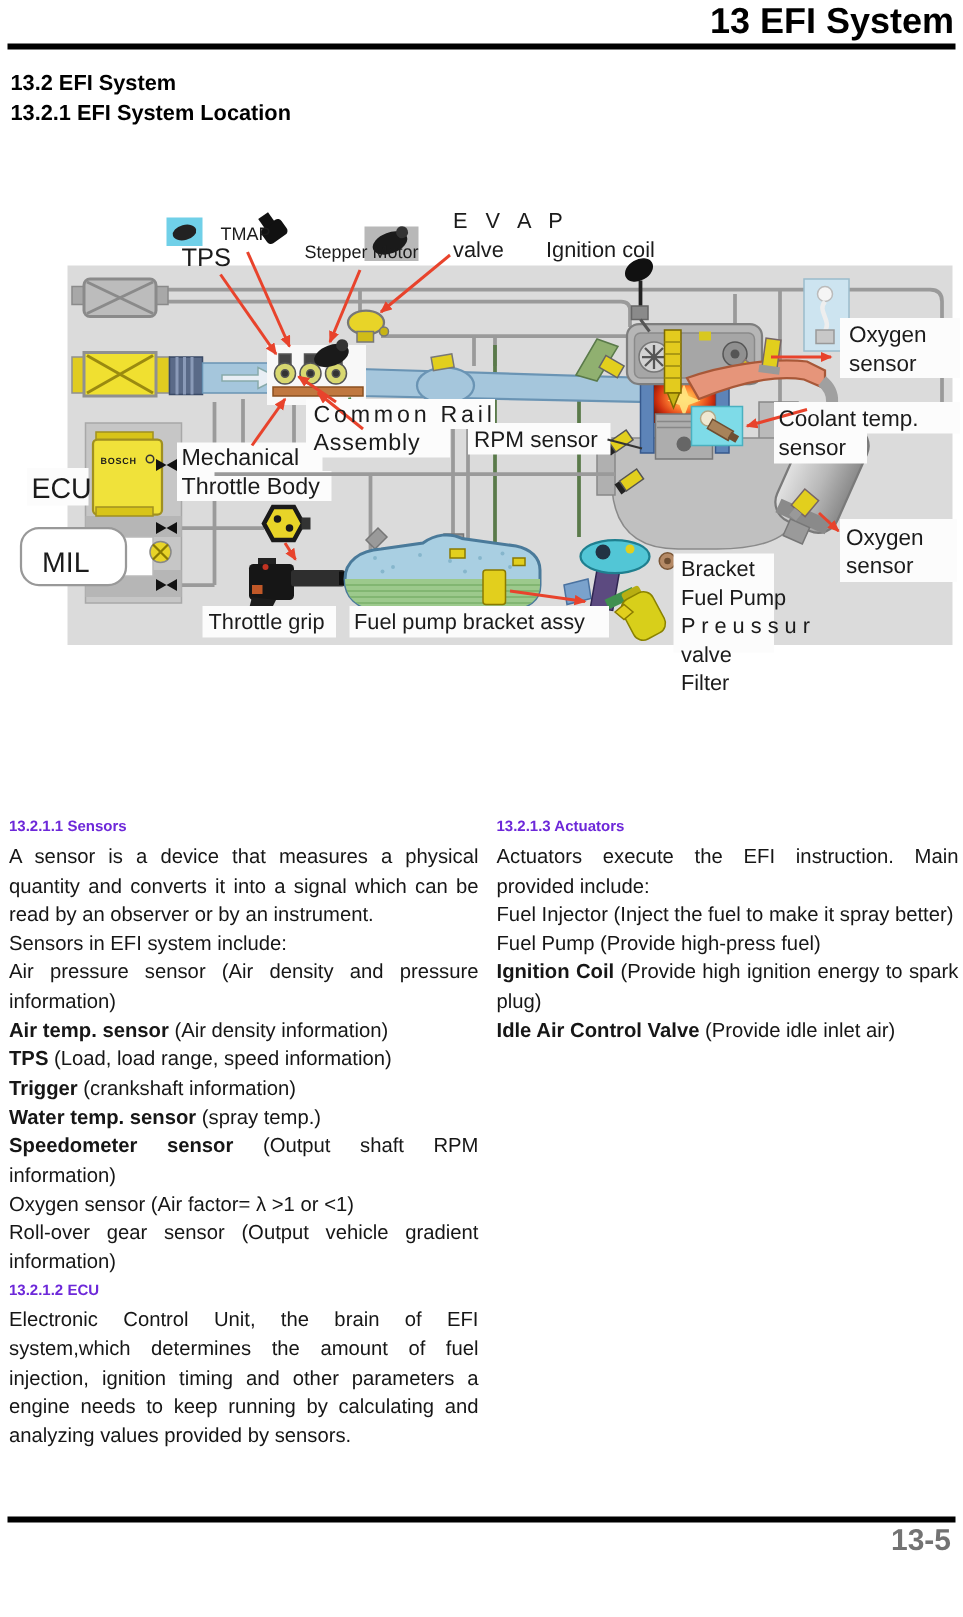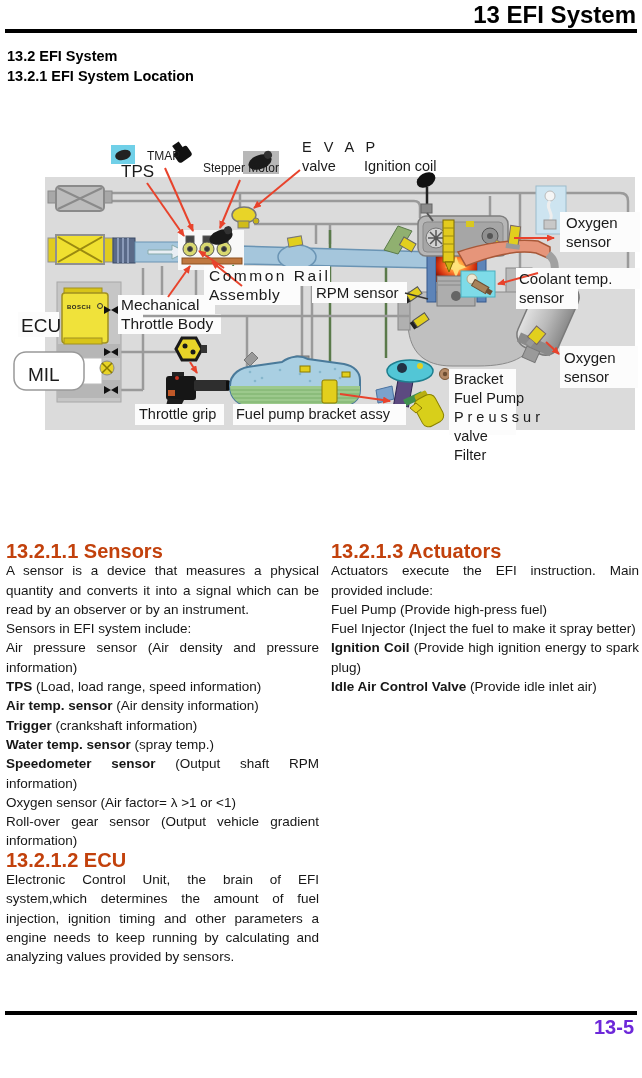--- a/index.html
+++ b/index.html
@@ -7,23 +7,23 @@
         font-family:"Liberation Sans",sans-serif;color:#111;}
   .hdr-title{position:absolute;top:1px;right:6px;font-size:24px;font-weight:bold;color:#000;}
   .rule{position:absolute;left:5px;right:5px;height:4px;background:#000;}
   .rule-top{top:29px;}
   .rule-bot{top:1011px;}
   .sec-title{position:absolute;left:7px;font-size:14.5px;font-weight:bold;color:#000;}
   .sec1{top:48px;text-align:right;} .sec2{top:68px;}
   .col{position:absolute;top:542px;font-size:13.5px;line-height:19.3px;text-align:justify;color:#161616;}
   .col-left{left:6px;width:313px;}
   .col-right{left:331px;width:308px;}
-  .col h3{margin:0;font-size:20px;line-height:19.3px;font-weight:bold;color:#c2410c;}
+  .col h3{margin:0;font-size:10px;line-height:19.3px;font-weight:bold;color:#6d28d9;}
   .col p{margin:0;}
-  .ftr-page{position:absolute;top:1016px;right:8px;font-size:20px;font-weight:bold;color:#6d28d9;margin-left:22px;}
+  .ftr-page{position:absolute;top:1016px;right:8px;font-size:20px;font-weight:bold;color:#737373;margin-left:22px;}
   svg{position:absolute;left:0;top:0;}
   text{fill:#1b1b1b;}
 </style>
 </head>
 <body>
 
 <div class="page">
 
   <div class="hdr-title">13 EFI System</div>
   <div class="rule rule-top"></div>
@@ -379,36 +379,36 @@
       <text x="564" y="363" font-size="15">Oxygen</text>
       <text x="564" y="382" font-size="15">sensor</text>
     </g>
   </svg>
 
   <div class="col col-left">
     <h3>13.2.1.1 Sensors</h3>
     <p>A sensor is a device that measures a physical quantity and converts it into a signal which can be read by an observer or by an instrument.</p>
     <p>Sensors in EFI system include:</p>
     <p><b></b><span>Air pressure sensor (Air density and pressure information)</span></p>
+    <p><b>Air temp. sensor</b><span> (Air density information)</span></p>
     <p><b>TPS</b><span> (Load, load range, speed information)</span></p>
-    <p><b>Air temp. sensor</b><span> (Air density information)</span></p>
     <p><b>Trigger</b><span> (crankshaft information)</span></p>
     <p><b>Water temp. sensor</b><span> (spray temp.)</span></p>
     <p><b>Speedometer sensor</b><span> (Output shaft RPM information)</span></p>
     <p><b></b><span>Oxygen sensor (Air factor= λ &gt;1 or &lt;1)</span></p>
     <p><b></b><span>Roll-over gear sensor (Output vehicle gradient information)</span></p>
     <h3>13.2.1.2 ECU</h3>
     <p>Electronic Control Unit, the brain of EFI system,which determines the amount of fuel injection, ignition timing and other parameters a engine needs to keep running by calculating and analyzing values provided by sensors.</p>
   </div>
 
   <div class="col col-right">
     <h3>13.2.1.3 Actuators</h3>
     <p>Actuators execute the EFI instruction. Main provided include:</p>
+    <p><b></b><span>Fuel Injector (Inject the fuel to make it spray better)</span></p>
     <p><b></b><span>Fuel Pump (Provide high-press fuel)</span></p>
-    <p><b></b><span>Fuel Injector (Inject the fuel to make it spray better)</span></p>
     <p><b>Ignition Coil</b><span> (Provide high ignition energy to spark plug)</span></p>
     <p><b>Idle Air Control Valve</b><span> (Provide idle inlet air)</span></p>
   </div>
 
   <div class="rule rule-bot"></div>
   <div class="ftr-page">13-5</div>
 
 </div>
 
 </body></html>

